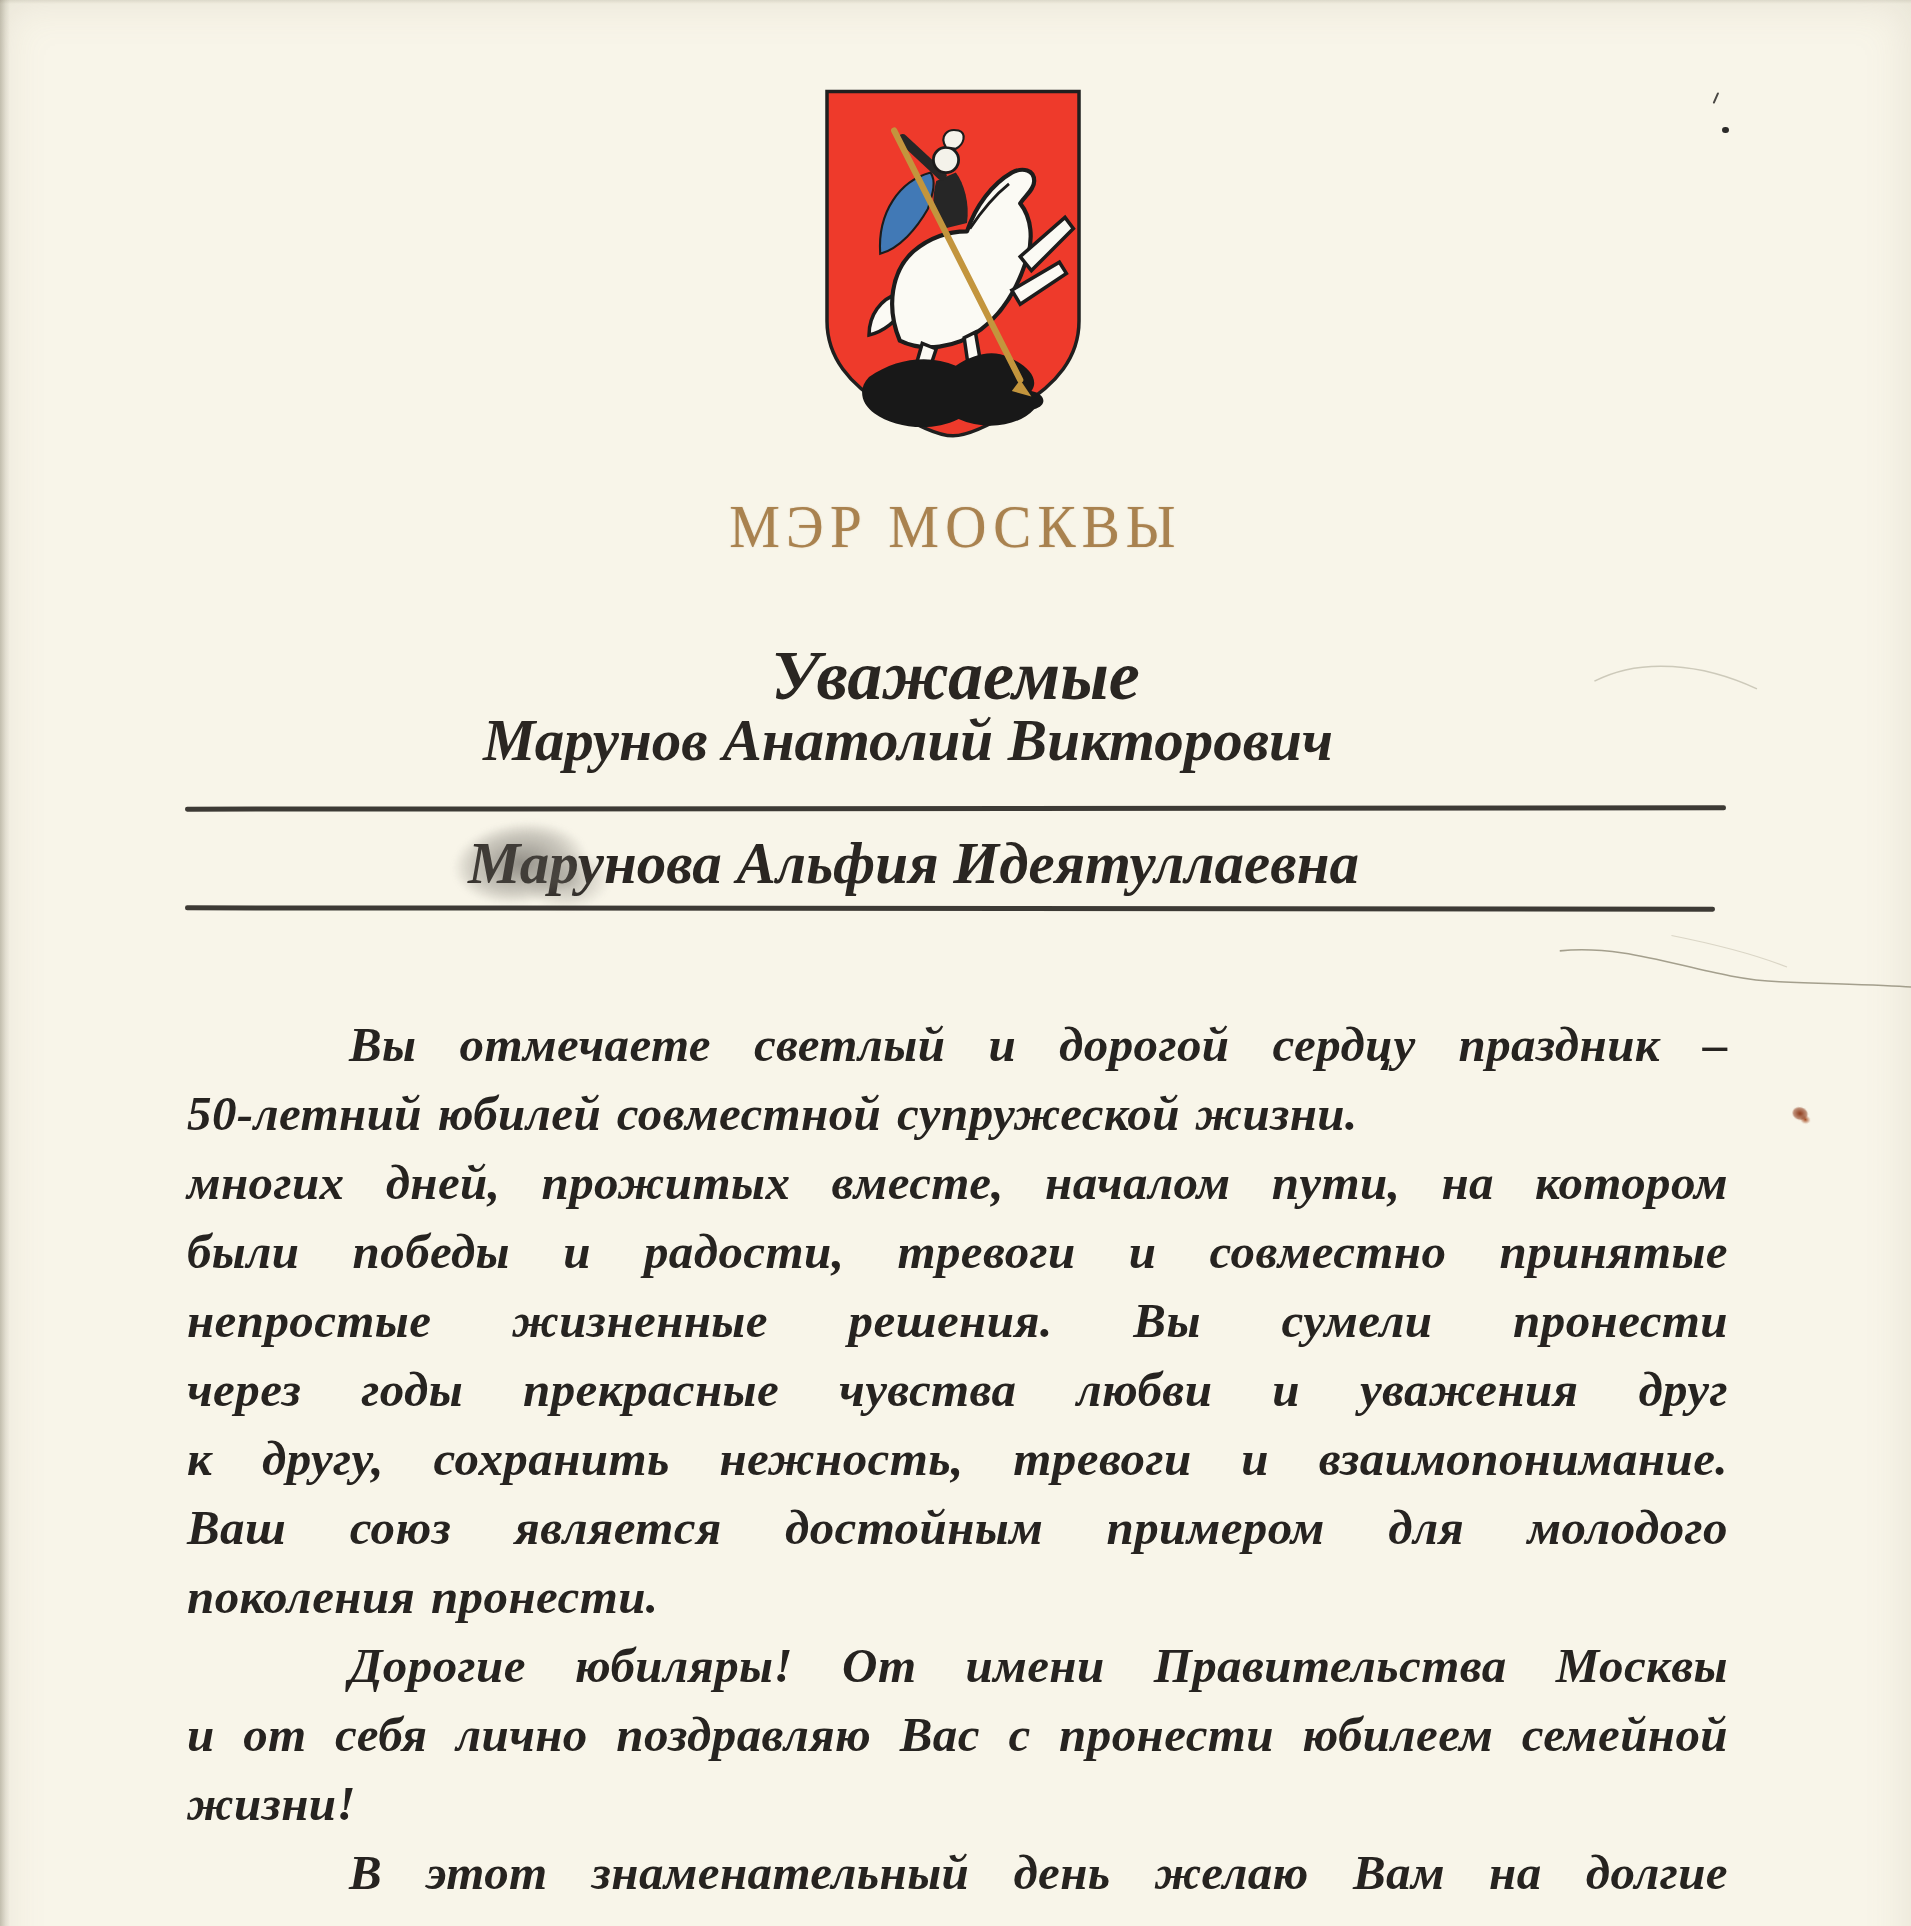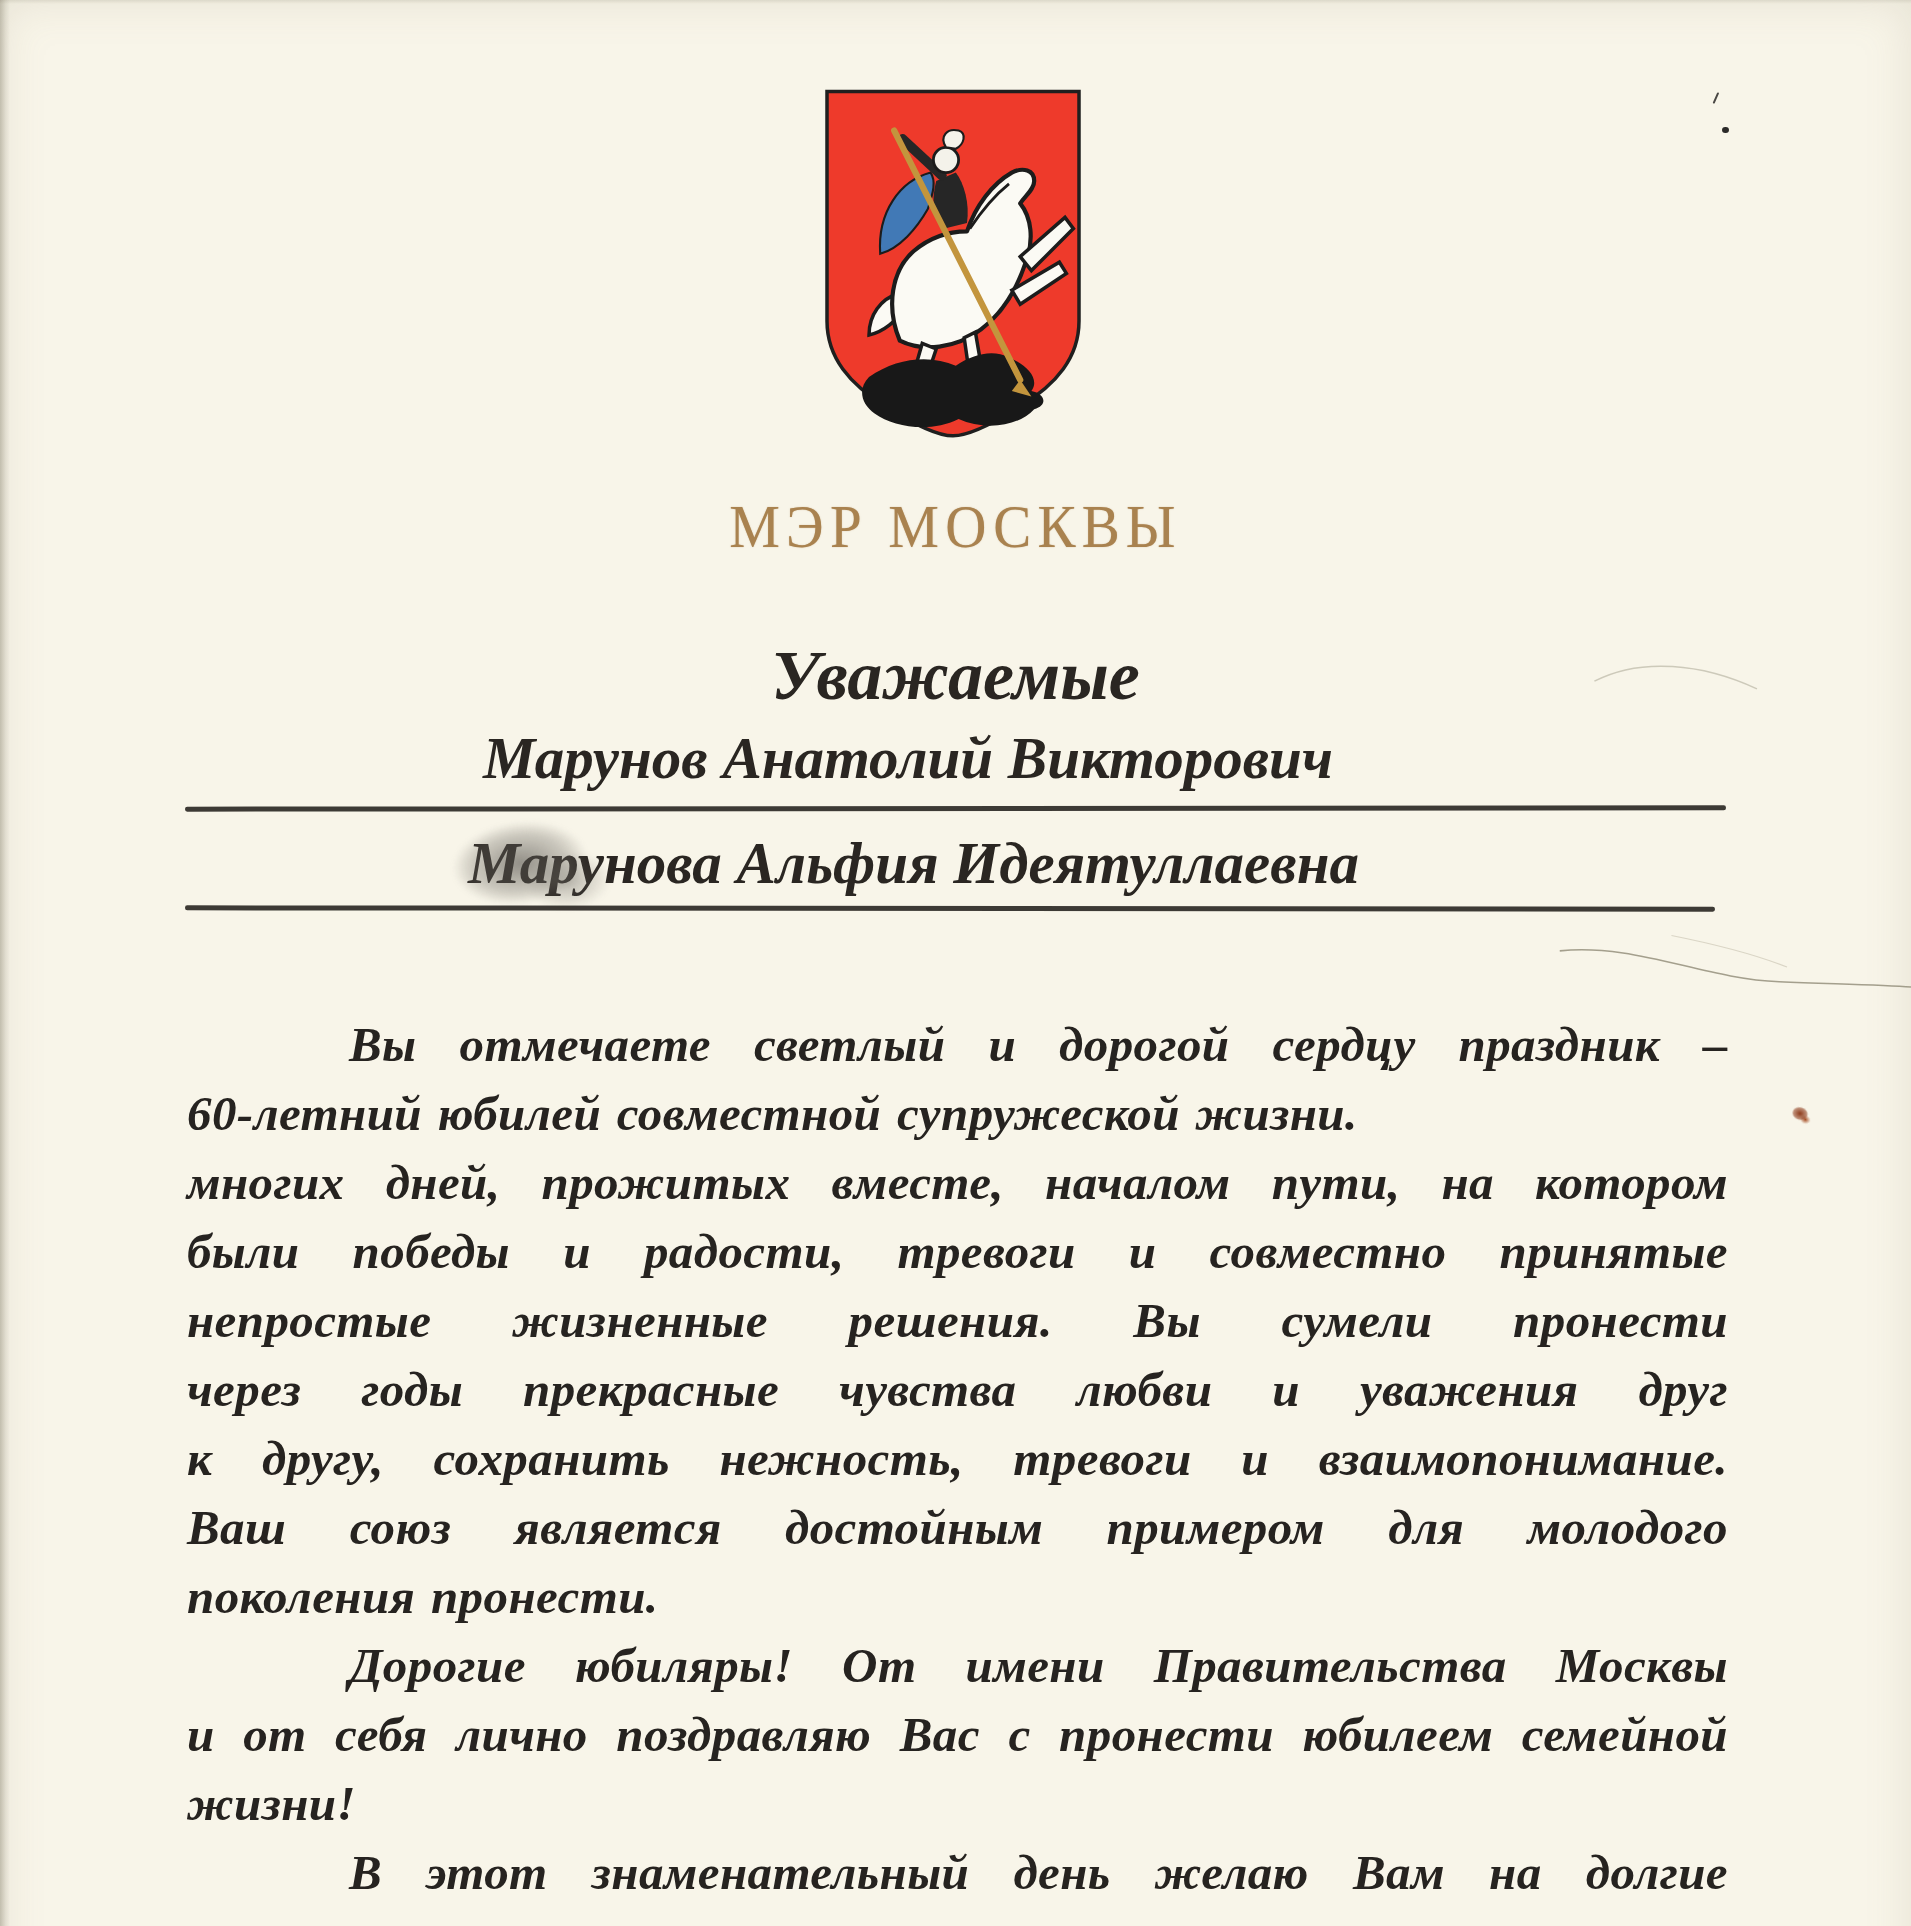--- a/index.html
+++ b/index.html
@@ -18,21 +18,21 @@
     position:absolute;left:50%;top:494px;transform:translateX(-50%) scaleY(1.06);
     font-size:57px;letter-spacing:6.2px;font-weight:400;
     color:#a9824f;white-space:nowrap;
     text-shadow:0 0 1.2px rgba(169,130,79,.55);
   }
   
   .greeting{
     position:absolute;left:50%;top:636px;transform:translateX(-50%);
     font-style:italic;font-weight:700;font-size:70px;white-space:nowrap;
   }
-  .addressee1{position:absolute;left:483px;top:706px;font-style:italic;font-weight:700;font-size:59px;white-space:nowrap;margin-top:18px;}
+  .addressee1{position:absolute;left:483px;top:706px;font-style:italic;font-weight:700;font-size:59px;white-space:nowrap;}
   .addressee2{position:absolute;left:468px;top:829px;font-style:italic;font-weight:700;font-size:59px;white-space:nowrap;}
   .rule{position:absolute;left:185px;height:4.6px;background:#2e2b27;border-radius:2.3px;opacity:.93;}
   .rule1{top:806px;width:1541px;transform:rotate(-.05deg);}
   .rule2{top:906px;width:1530px;transform:rotate(.05deg);}
   .smudge{
     position:absolute;left:447px;top:817px;width:193px;height:96px;
     background:
       radial-gradient(ellipse 45% 55% at 38% 45%, rgba(82,79,74,.62), rgba(110,106,99,.30) 55%, transparent 78%),
       radial-gradient(ellipse 30% 40% at 62% 70%, rgba(95,92,86,.40), transparent 75%);
     filter:blur(2.7px);
@@ -100,21 +100,21 @@
 
   <div class="greeting">Уважаемые</div>
   <div class="addressee1">Марунов Анатолий Викторович</div>
   <div class="rule rule1"></div>
   <div class="addressee2">Марунова Альфия Идеятуллаевна</div>
   <div class="smudge"></div>
   <div class="rule rule2"></div>
 
   <div id="body-lines">
       <div class="bl ind">Вы отмечаете светлый и дорогой сердцу праздник –</div>
-      <div class="bl noj">60-летний юбилей совместной супружеской жизни.</div>
+      <div class="bl noj">50-летний юбилей совместной супружеской жизни.</div>
       <div class="bl">многих дней, прожитых вместе, началом пути, на котором</div>
       <div class="bl">были победы и радости, тревоги и совместно принятые</div>
       <div class="bl">непростые жизненные решения. Вы сумели пронести</div>
       <div class="bl">через годы прекрасные чувства любви и уважения друг</div>
       <div class="bl">к другу, сохранить нежность, тревоги и взаимопонимание.</div>
       <div class="bl">Ваш союз является достойным примером для молодого</div>
       <div class="bl noj">поколения пронести.</div>
       <div class="bl ind">Дорогие юбиляры! От имени Правительства Москвы</div>
       <div class="bl">и от себя лично поздравляю Вас с пронести юбилеем семейной</div>
       <div class="bl noj">жизни!</div>

